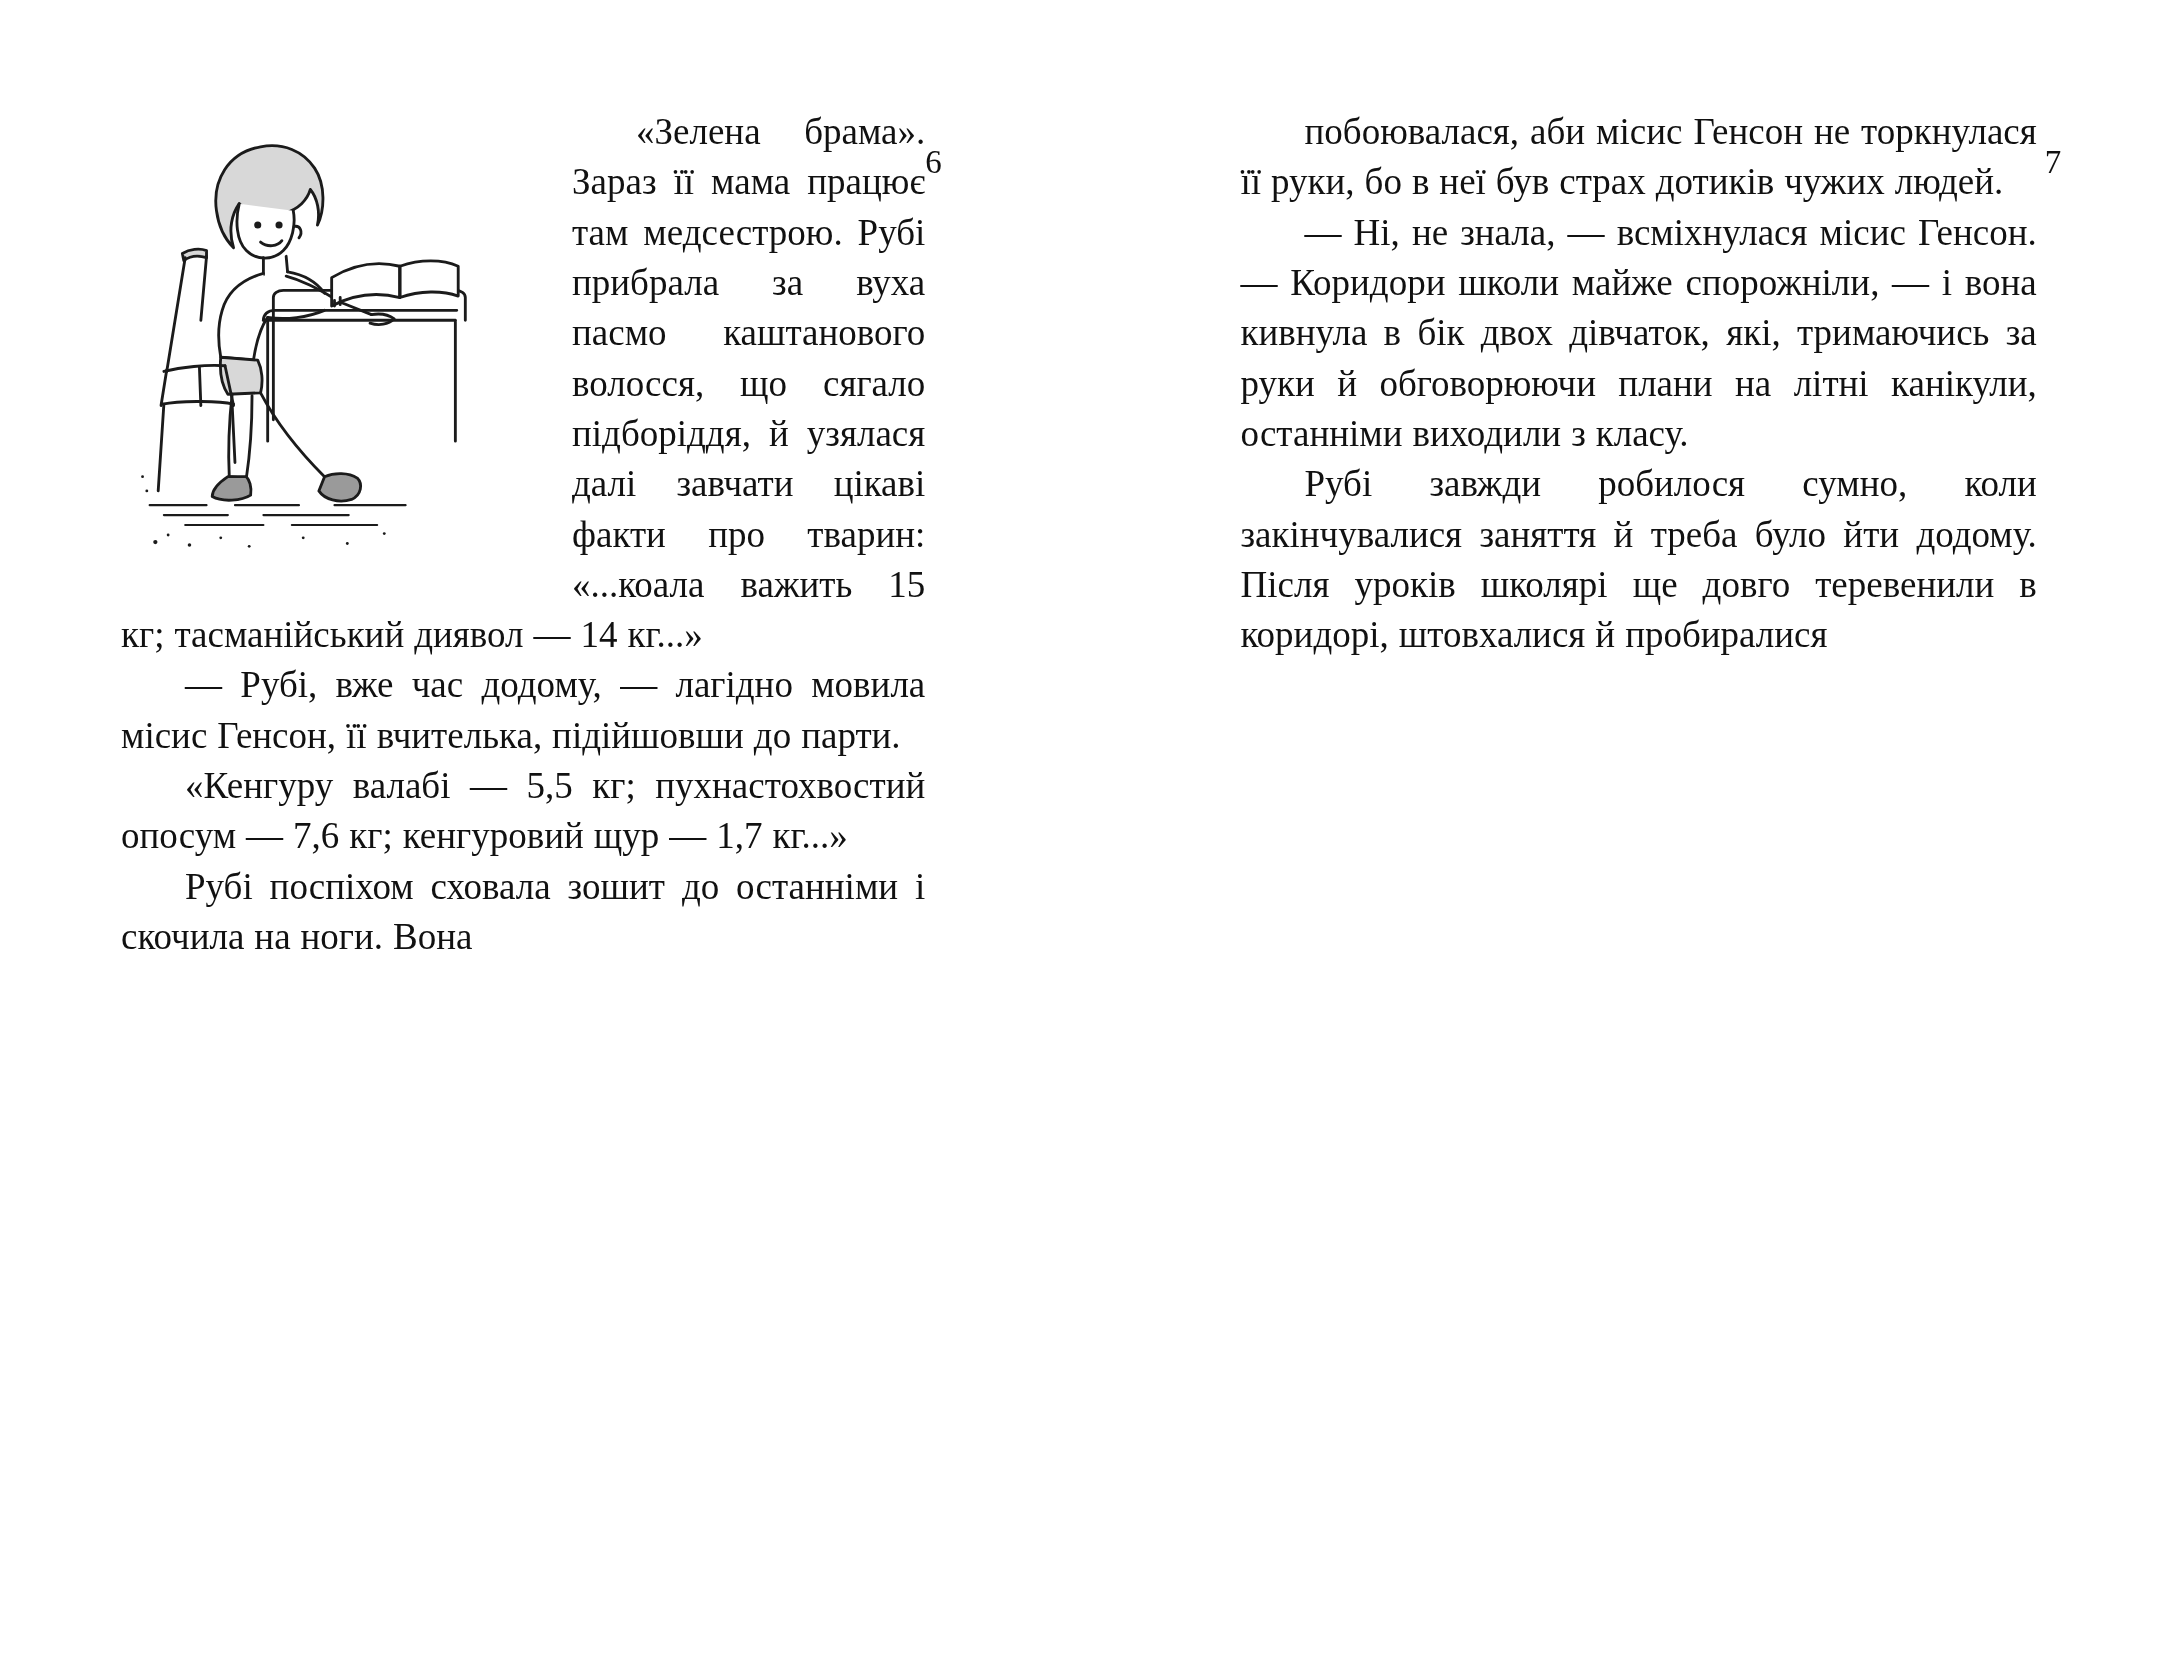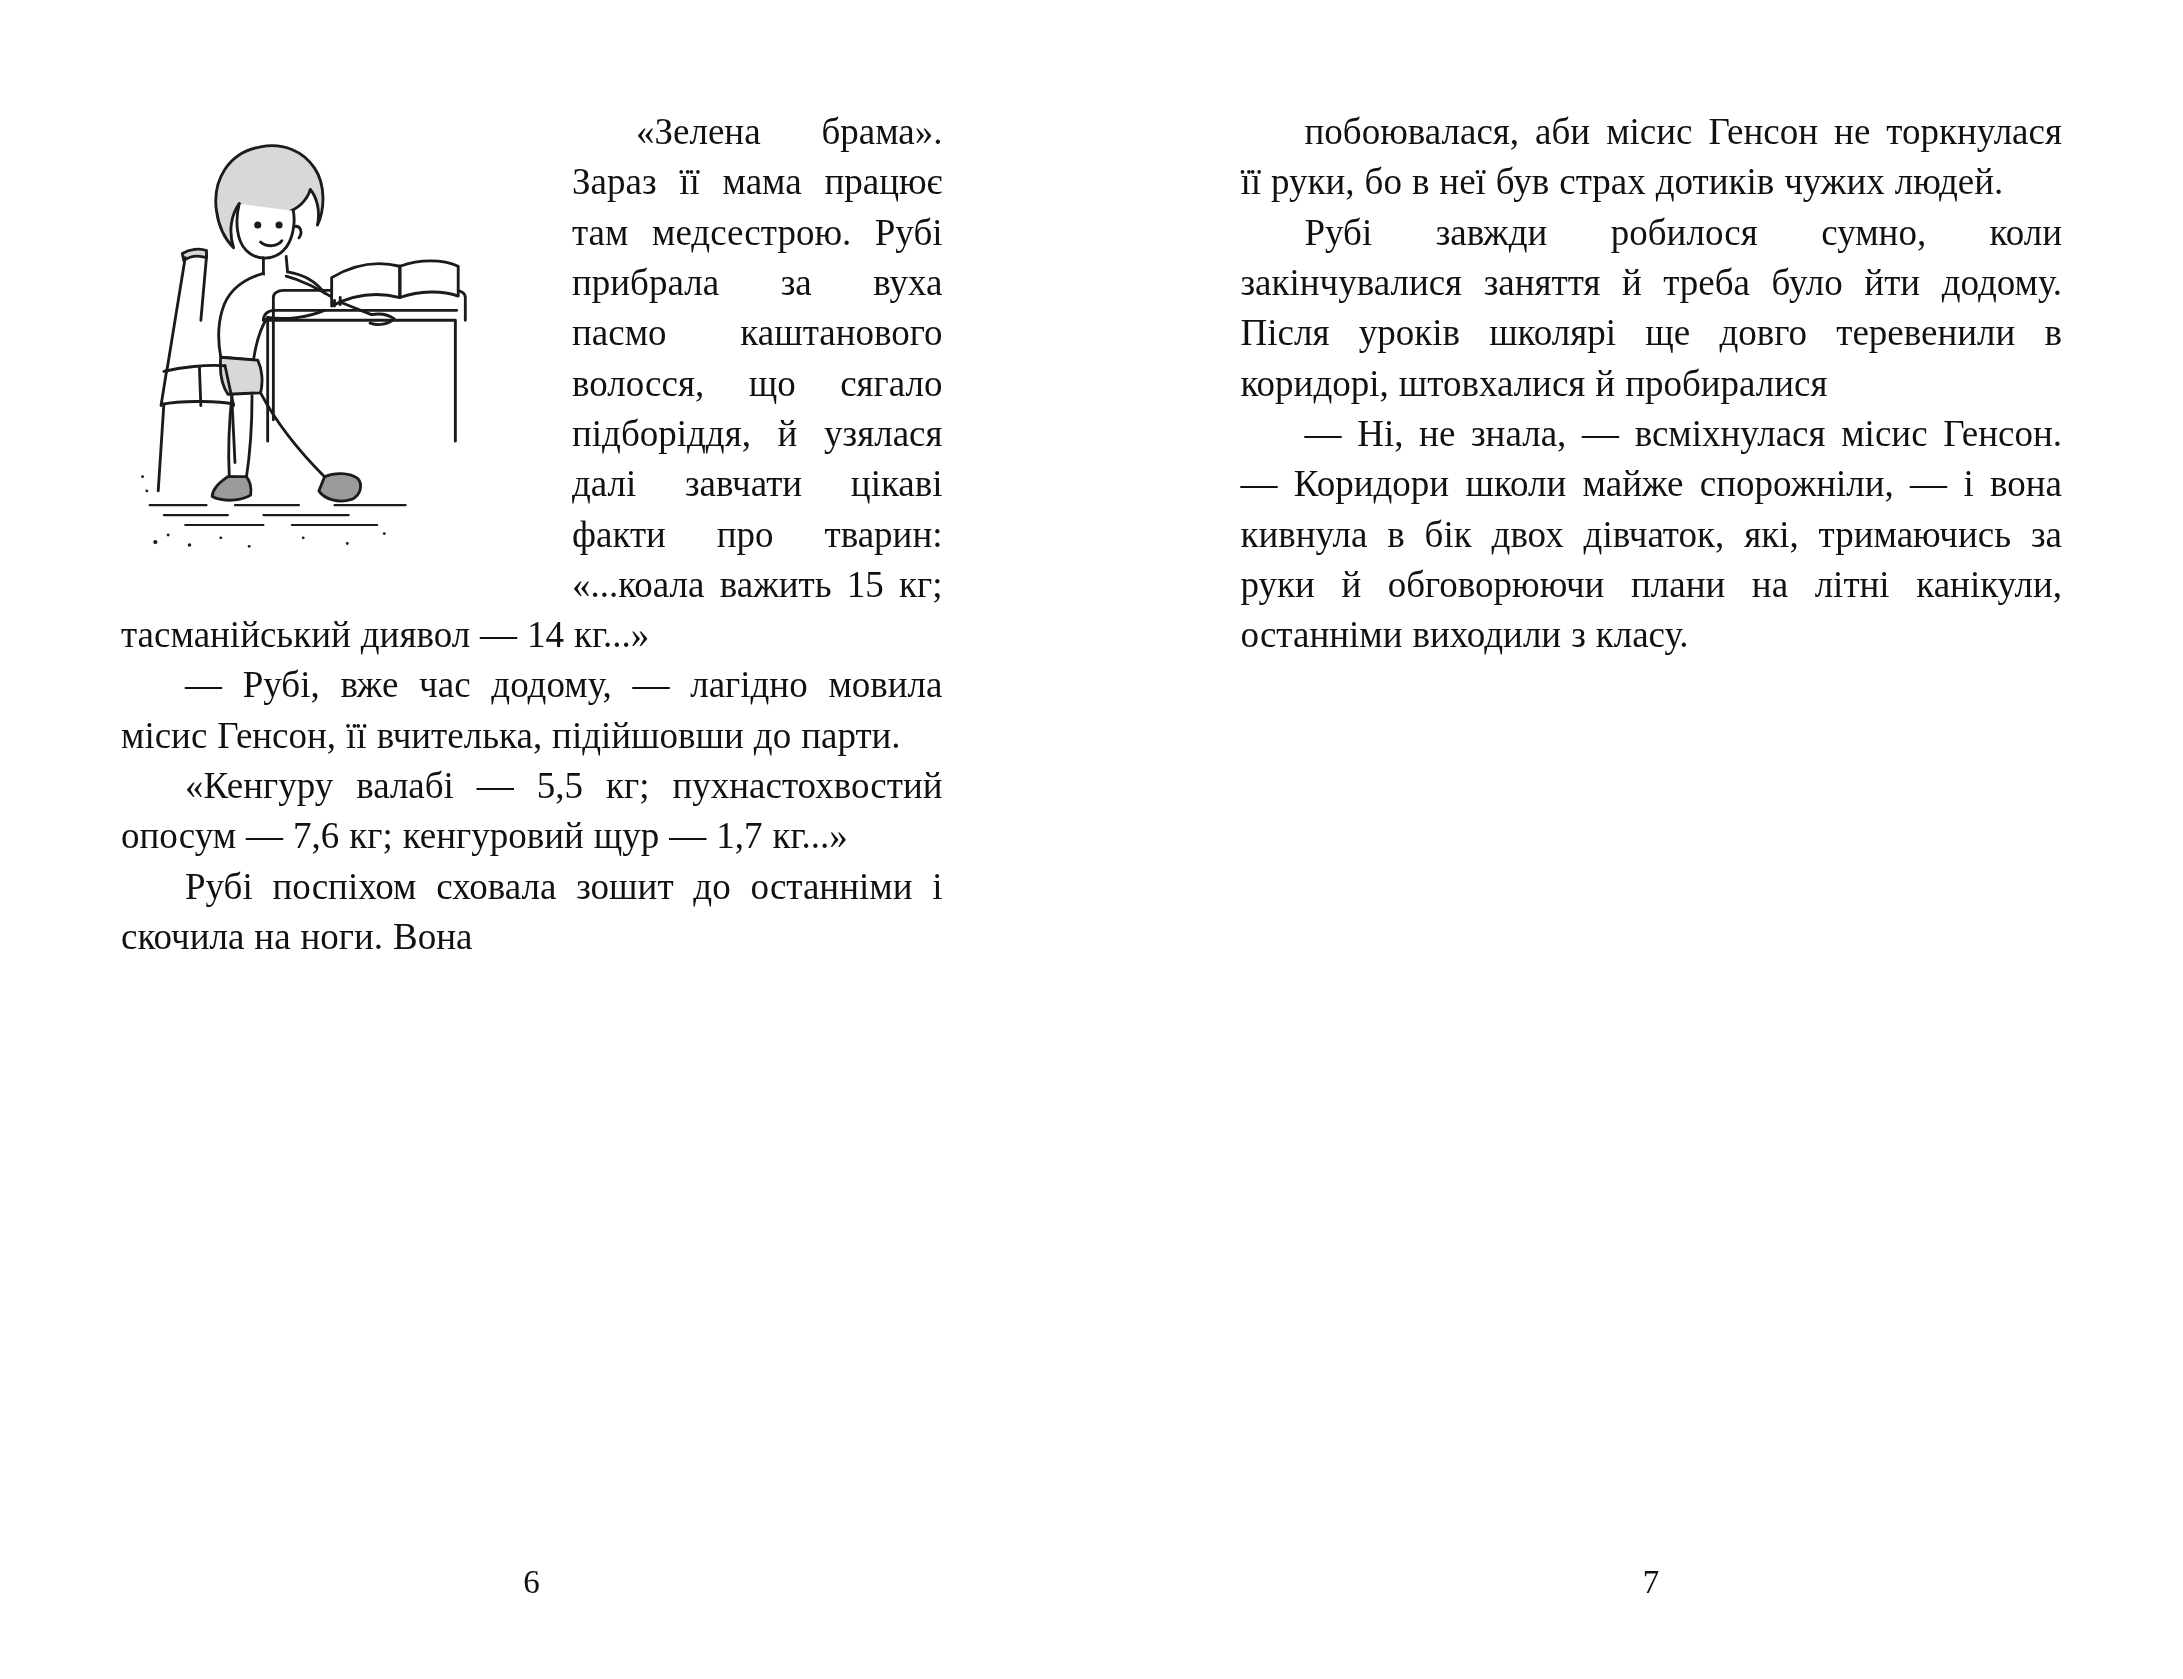--- a/index.html
+++ b/index.html
@@ -22,21 +22,21 @@
     display: flex;
     box-sizing: border-box;
     padding: 107px 121px 78px 121px;
   }
 
   .page {
     position: relative;
     width: 50%;
     box-sizing: border-box;
     display: flex;
-    flex-direction: column;
+    flex-direction: row;
   }
 
   .page-left { padding-right: 149px; }
   .page-right { padding-left: 149px; gap: 8px; }
 
   .text-col {
     flex: 1 1 auto;
   }
 
   p.para {
@@ -153,20 +153,20 @@
       <p class="para tight">— Рубі, вже час додому, — лагідно мовила місис Генсон, її вчителька, підійшовши до парти.</p>
       <p class="para tight">«Кенгуру валабі — 5,5 кг; пухнастохвостий опосум — 7,6 кг; кенгуровий щур — 1,7 кг...»</p>
       <p class="para tight">Рубі поспіхом сховала зошит до останніми і скочила на ноги. Вона</p>
     </div>
     <div class="folio">6</div>
   </div>
 
   <div class="page page-right">
     <div class="text-col">
       <p class="para tight">побоювалася, аби місис Генсон не торкнулася її руки, бо в неї був страх дотиків чужих людей.</p>
+      <p class="para tight">— Ні, не знала, — всміхнулася місис Генсон. — Коридори школи майже спорожніли, — і вона кивнула в бік двох дівчаток, які, тримаючись за руки й обговорюючи плани на літні канікули, останніми виходили з класу.</p>
       <p class="para tight">Рубі завжди робилося сумно, коли закінчувалися заняття й треба було йти додому. Після уроків школярі ще довго теревенили в коридорі, штовхалися й пробиралися</p>
-      <p class="para tight">— Ні, не знала, — всміхнулася місис Генсон. — Коридори школи майже спорожніли, — і вона кивнула в бік двох дівчаток, які, тримаючись за руки й обговорюючи плани на літні канікули, останніми виходили з класу.</p>
     </div>
     <div class="folio">7</div>
   </div>
 
 </div>
 
 
 </body></html>

